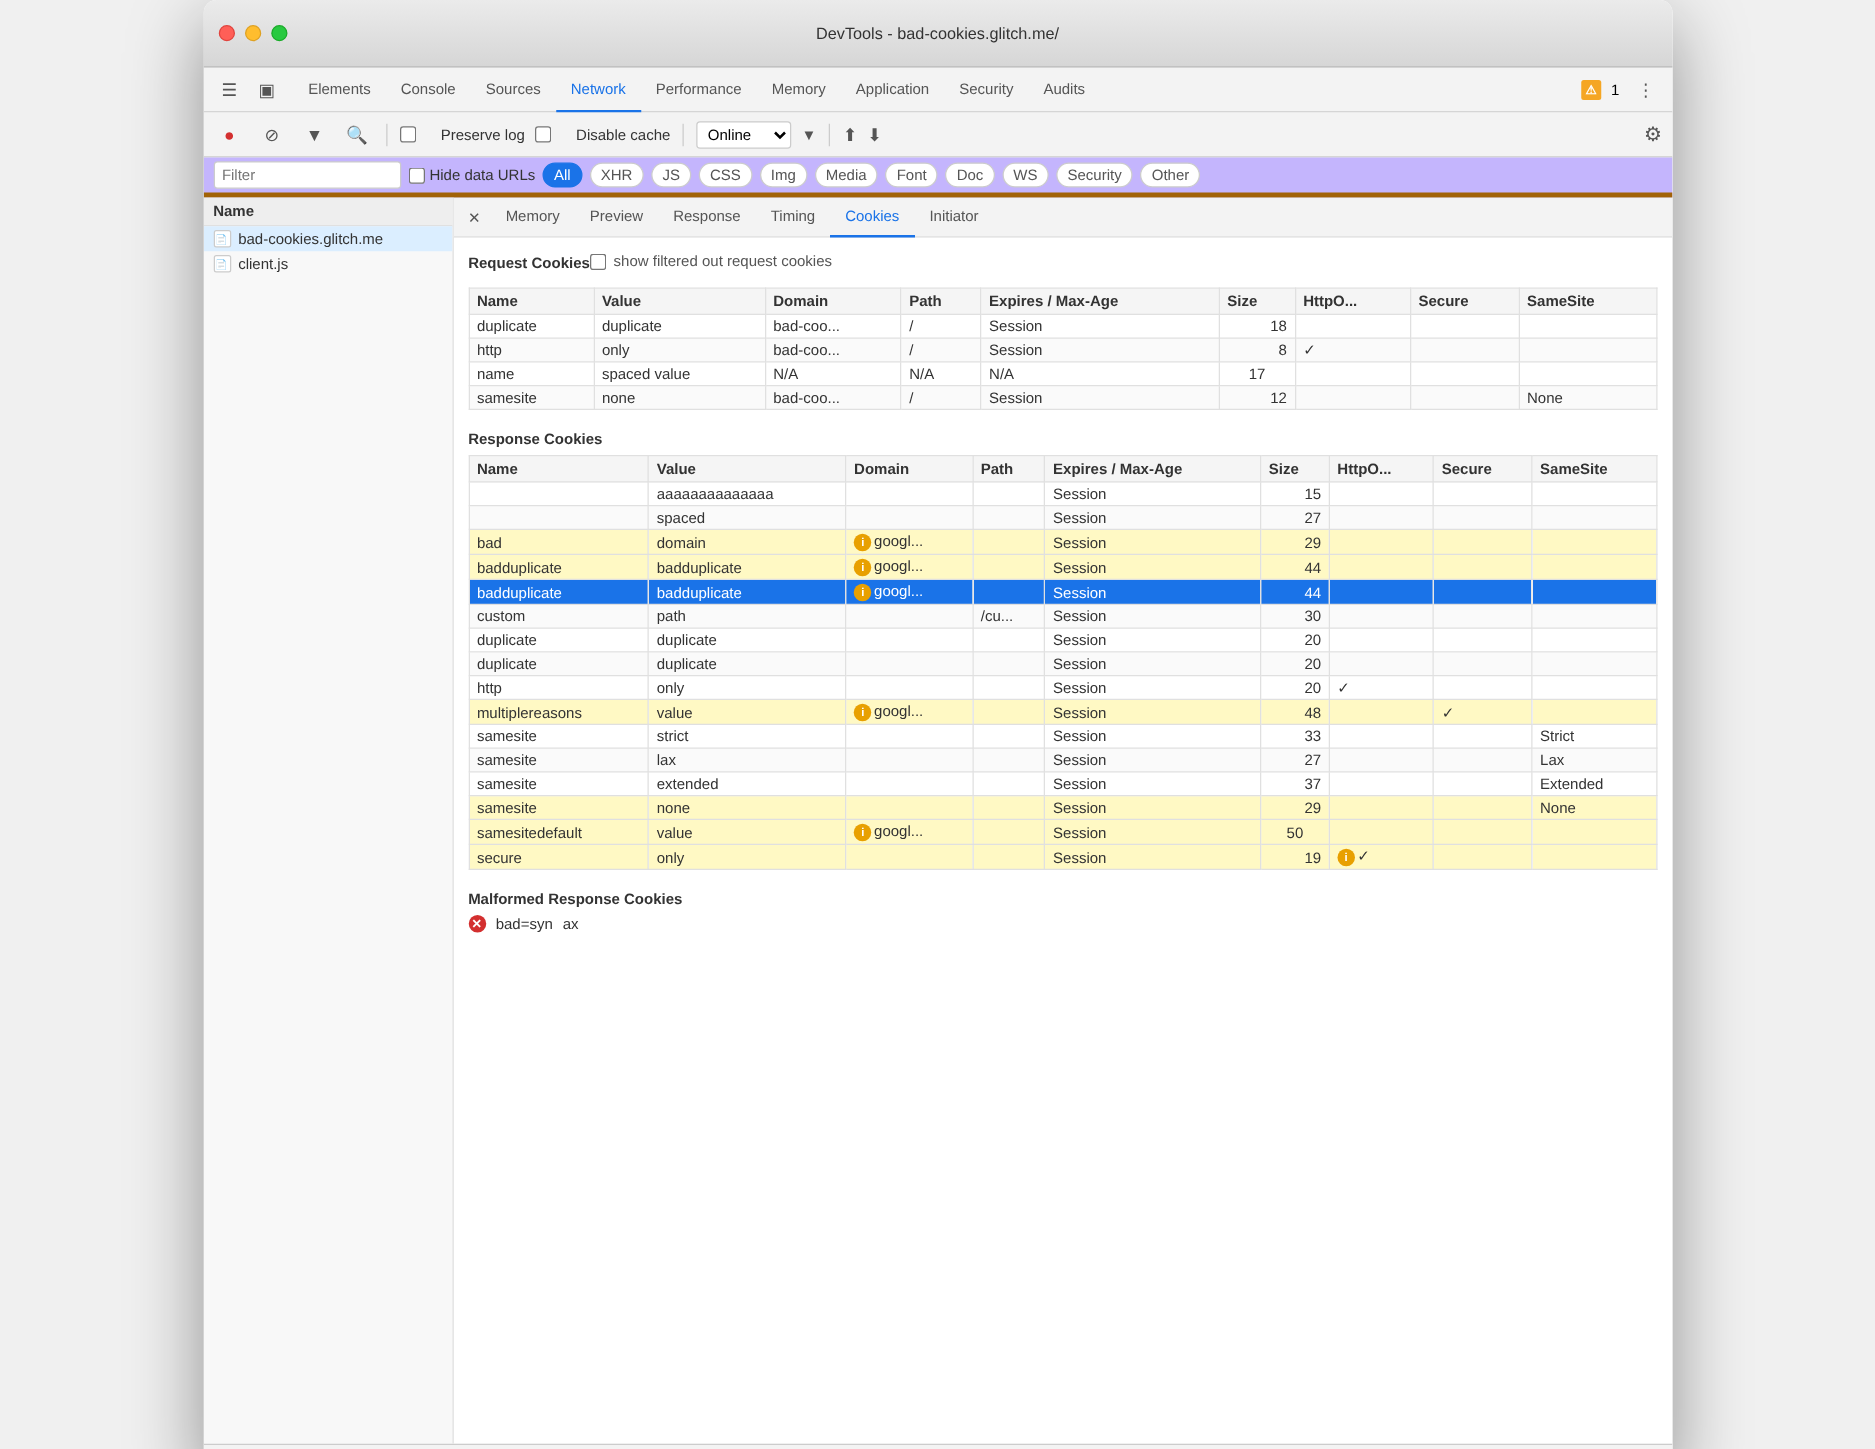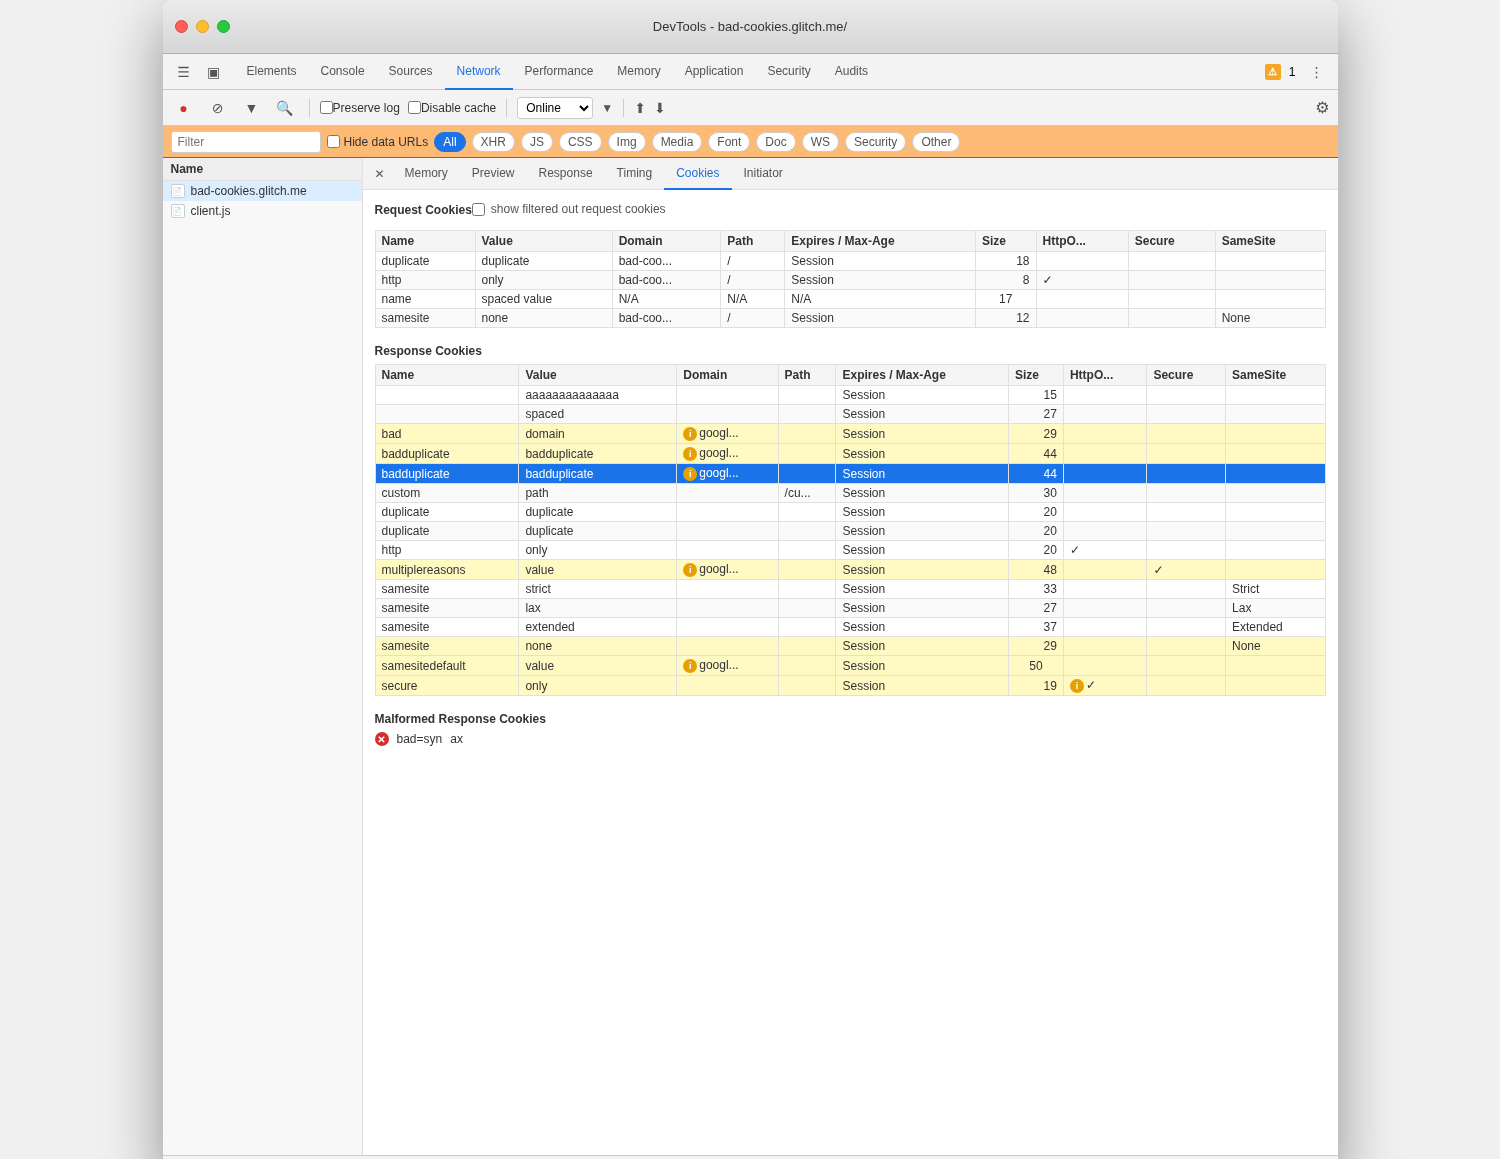--- a/index.html
+++ b/index.html
@@ -106,38 +106,38 @@
     }
     .toolbar-divider {
       width: 1px;
       height: 18px;
       background: #ccc;
       margin: 0 2px;
     }
     .checkbox-label {
       display: flex;
       align-items: center;
-      gap: 0;
+      gap: 20px;
       font-size: 12px;
       color: #333;
       cursor: pointer;
     }
     .checkbox-label input { cursor: pointer; }
     .network-select {
       font-size: 12px;
       padding: 2px 4px;
       border: 1px solid #ccc;
       border-radius: 3px;
       background: white;
     }
     .filter-toolbar {
       display: flex;
       align-items: center;
-      background: #fdba74;
-      border-bottom: 1px solid #a16207;
+      background: #c4b5fd;
+      border-bottom: 4px solid #a16207;
       padding: 4px 8px;
       gap: 6px;
       height: 32px;
     }
     .filter-input {
       width: 150px;
       height: 22px;
       padding: 2px 6px;
       border: 1px solid #ccc;
       border-radius: 3px;

